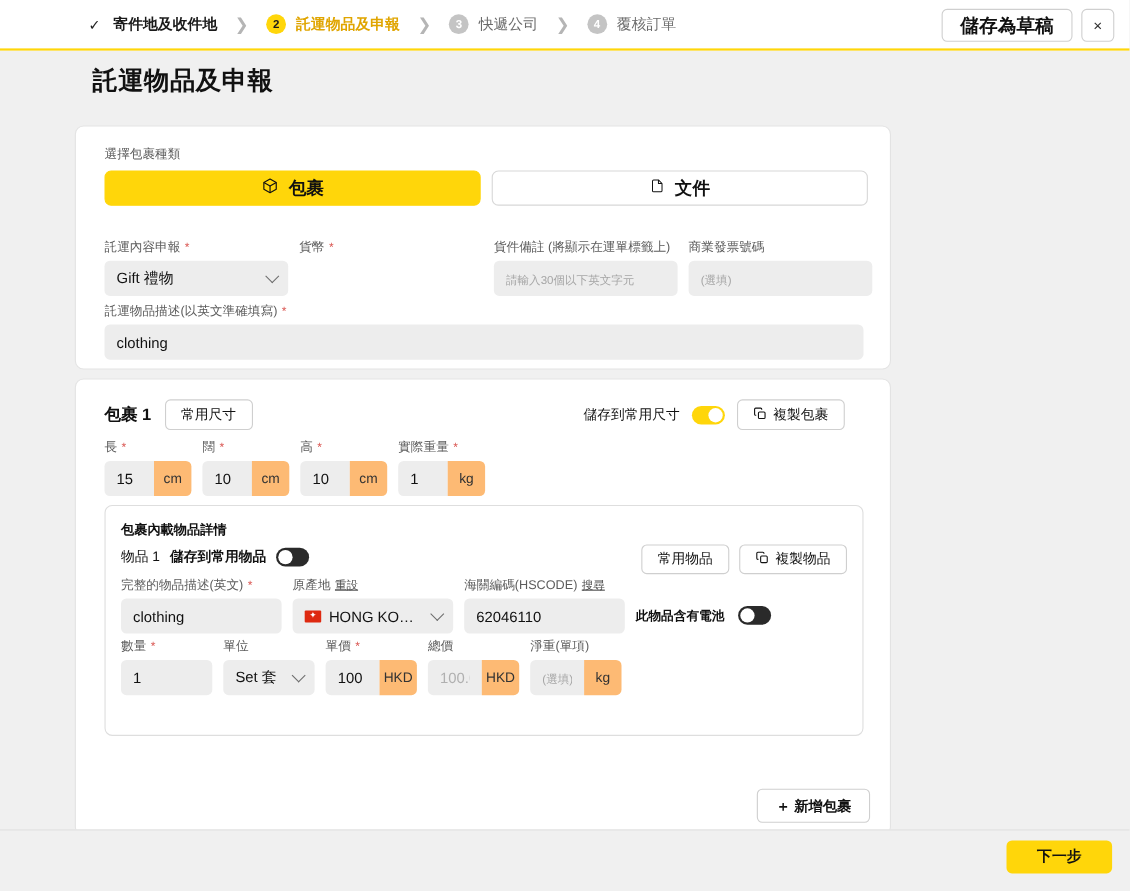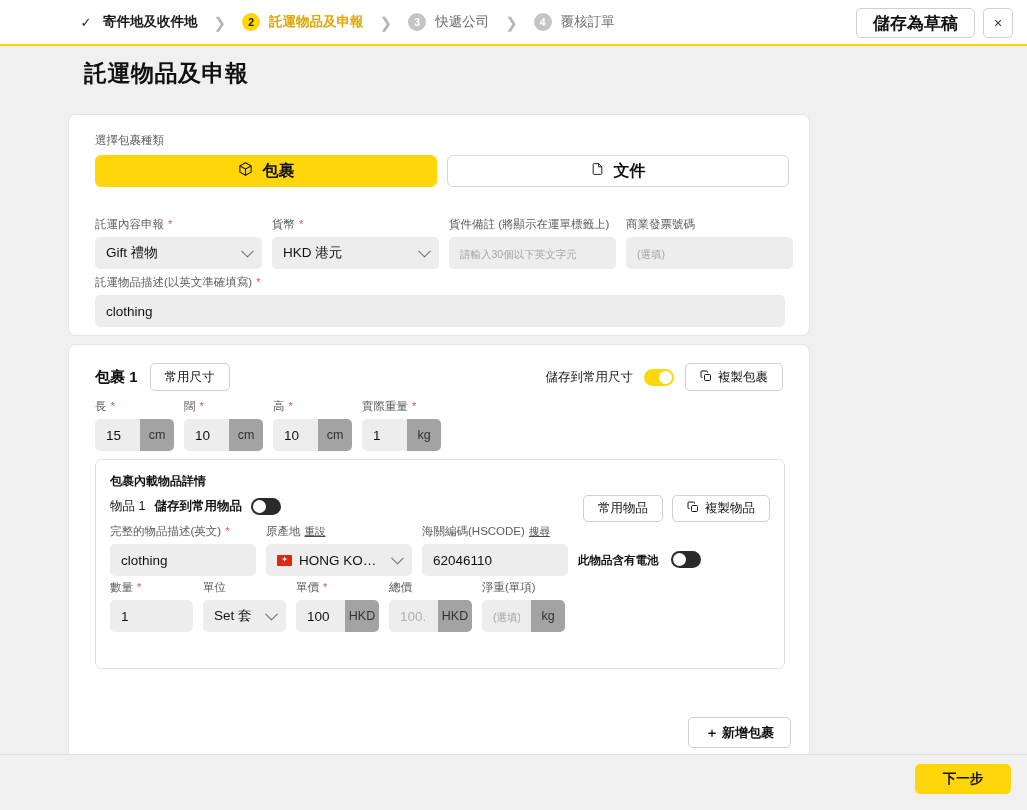--- a/index.html
+++ b/index.html
@@ -83,21 +83,21 @@
     background: #ededed; border-radius: 5px; height: 32px; width: 100%;
     padding: 0 28px 0 11px; font-size: 13.5px; color: #111;
     display: flex; align-items: center; position: relative; cursor: pointer;
   }
   .select .caret {
     position: absolute; right: 10px; top: 50%; transform: translateY(-50%);
     width: 9px; height: 9px; border-right: 1.6px solid #6e6e6e; border-bottom: 1.6px solid #6e6e6e;
     transform: translateY(-70%) rotate(45deg);
   }
   .unit-box {
-    background: #a3a3a3; border-radius: 0 5px 5px 0; height: 32px;
+    background: #fdba74; border-radius: 0 5px 5px 0; height: 32px;
     display: flex; align-items: center; justify-content: center;
     font-size: 12.5px; color: #333; padding: 8px 8px; min-width: 34px;
   }
   .combo { display: flex; }
   .combo .input { border-radius: 5px 0 0 5px; }
 
   
   .pt-label { position: absolute; left: 26px; top: 18px; font-size: 11.5px; color: #5c5c5c; }
   .pt-row { position: absolute; left: 26px; top: 40px; display: flex; gap: 10px; }
   .pt-btn {
@@ -243,24 +243,20 @@
           <span class="ellipsis">Gift 禮物</span>
           <span class="caret"></span>
         </div>
       </div>
 
       <div style="width:167px;">
         <div class="fld-label">
           <span>貨幣</span>
           <span class="req">*</span>
         </div>
-        <div class="select">
-          <span class="ellipsis">HKD 港元</span>
-          <span class="caret"></span>
-        </div>
       </div>
 
       <div style="width:167px;">
         <div class="fld-label">
           <span>貨件備註 (將顯示在運單標籤上)</span>
         </div>
         <input class="input" type="text" placeholder="請輸入30個以下英文字元" style="">
       </div>
 
       <div style="width:167px;">
@@ -280,21 +276,21 @@
     </div>
   </div>
 
   <div class="card" id="card-package">
 
     <div style="position:absolute; left:26px; top:18px; display:flex; align-items:center; gap:12px;">
       <span class="pkg-title">包裹 1</span>
       <button class="btn-outline">常用尺寸</button>
     </div>
 
-    <div style="position:absolute; right:26px; top:18px; display:flex; align-items:center; gap:11px;">
+    <div style="position:absolute; right:41px; top:18px; display:flex; align-items:center; gap:11px;">
       <span style="font-size:12.5px; color:#111;">儲存到常用尺寸</span>
       <div class="toggle on">
           <span class="knob"></span>
         </div>
       <button class="btn-outline">
         <span>
           <svg width="12" height="12" viewBox="0 0 24 24" fill="none" stroke="#111" stroke-width="2">
             <rect x="9" y="9" width="12" height="12" rx="2"></rect>
               <path d="M5 15H4a2 2 0 0 1-2-2V4a2 2 0 0 1 2-2h9a2 2 0 0 1 2 2v1"></path>
           </svg>

